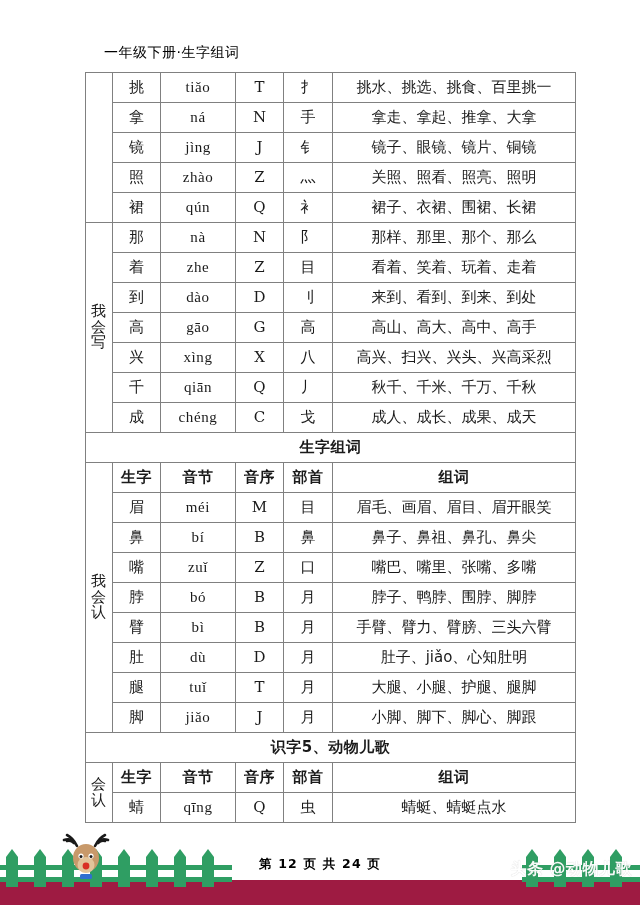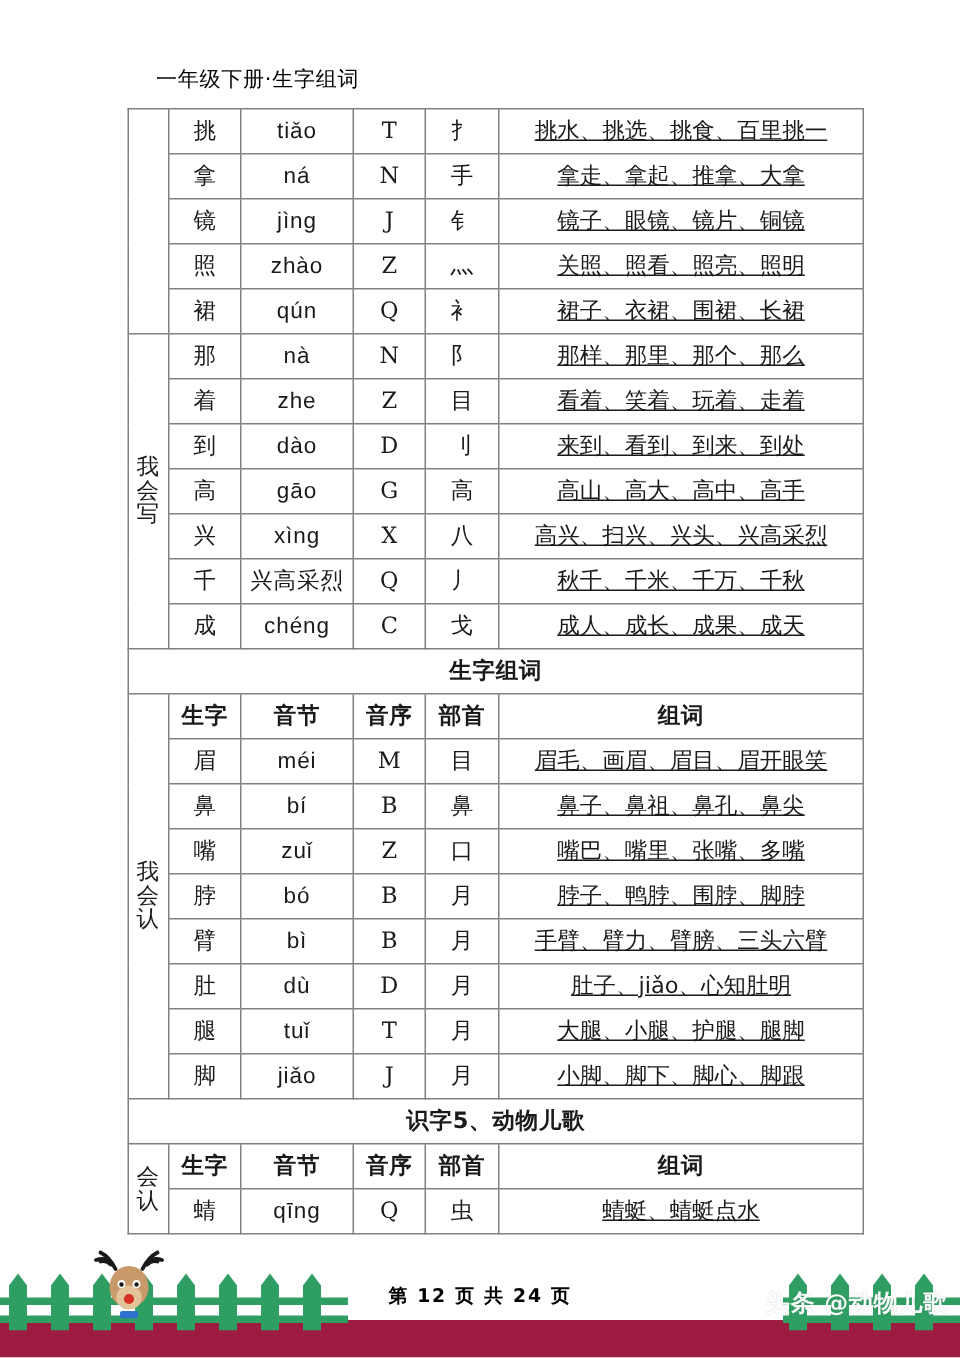--- a/index.html
+++ b/index.html
@@ -78,21 +78,21 @@
   }
 
   
   td.char-cell {
     font-size: 17px;
     font-family: "DejaVu Serif", "Liberation Serif", serif;
     color: #111111;
   }
   
   td.pinyin-cell {
-    font-family: Liberation Sans, sans-serif;
+    font-family: Liberation Serif, serif;
     font-size: 14.5px;
     letter-spacing: 0.6px;
     color: #111111;
   }
   
   td.order-cell {
     font-family: "DejaVu Serif", "Liberation Serif", serif;
     font-size: 15px;
     color: #111111;
   }
@@ -104,21 +104,20 @@
   }
   
   td.words-cell {
     font-size: 14px;
     text-align: left;
     padding-left: 7px;
     padding-right: 3px;
     color: #262626;
     white-space: nowrap;
     letter-spacing: 0px;
-    text-decoration: underline;
   }
 
   
   td.col-head {
     color: #1414cc;
     font-size: 14px;
     font-weight: 600;
     height: 25px;
     letter-spacing: 0.5px;
   }
@@ -276,21 +275,21 @@
         </tr>
         <tr>
           <td class="char-cell">兴</td>
           <td class="pinyin-cell">xìng</td>
           <td class="order-cell">X</td>
           <td class="radical-cell">八</td>
           <td class="words-cell">高兴、扫兴、兴头、兴高采烈</td>
         </tr>
         <tr>
           <td class="char-cell">千</td>
-          <td class="pinyin-cell">兴高采烈</td>
+          <td class="pinyin-cell">qiān</td>
           <td class="order-cell">Q</td>
           <td class="radical-cell">丿</td>
           <td class="words-cell">秋千、千米、千万、千秋</td>
         </tr>
         <tr>
           <td class="char-cell">成</td>
           <td class="pinyin-cell">chéng</td>
           <td class="order-cell">C</td>
           <td class="radical-cell">戈</td>
           <td class="words-cell">成人、成长、成果、成天</td>

